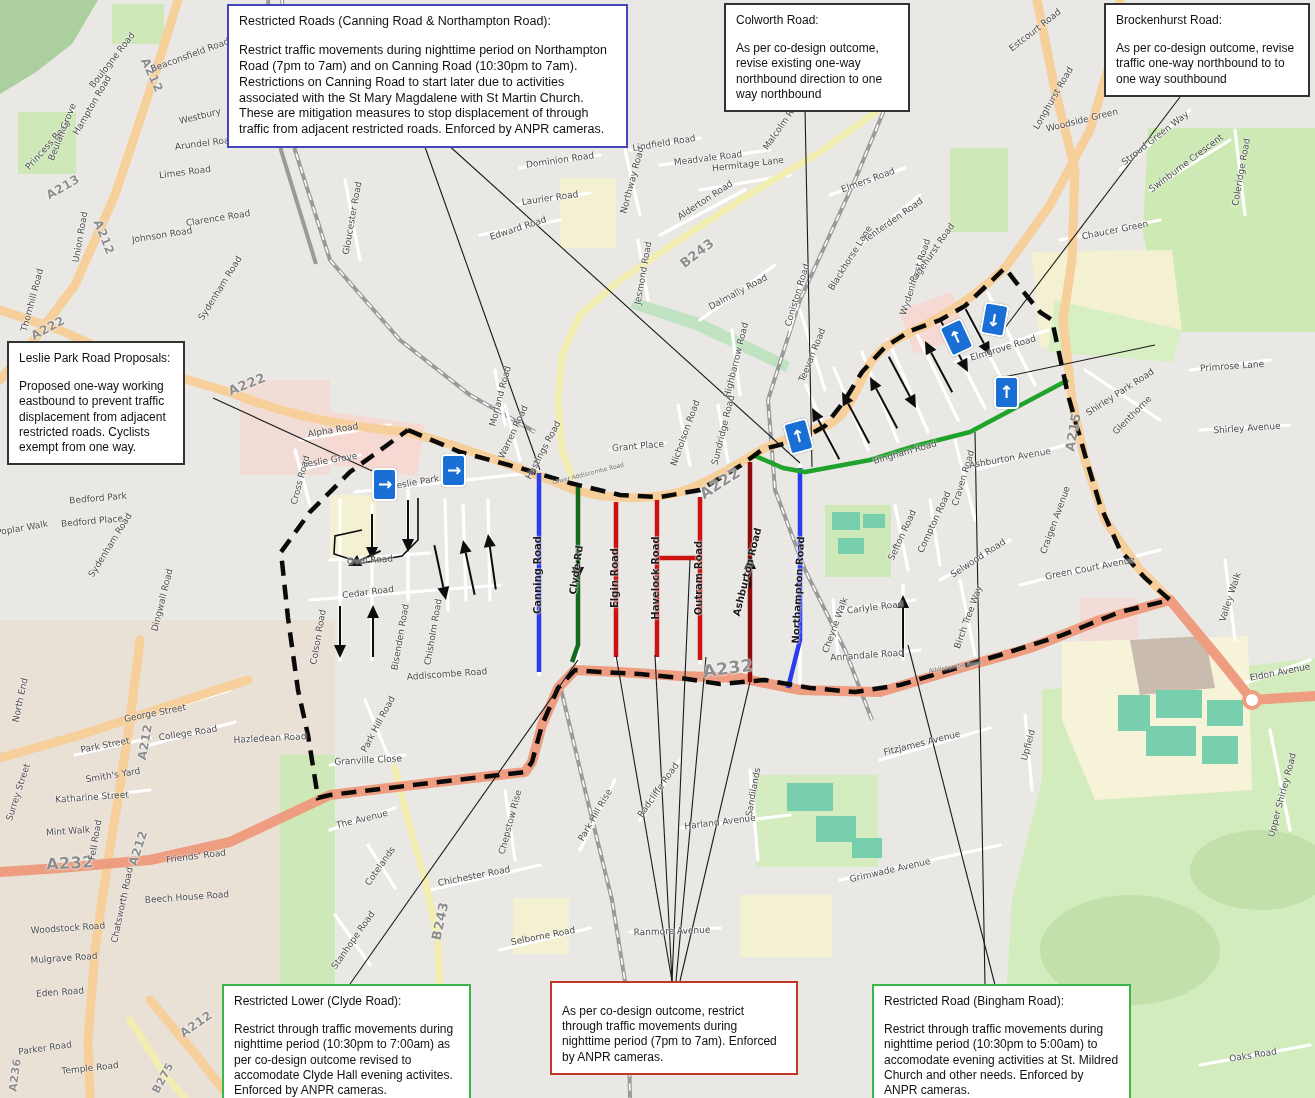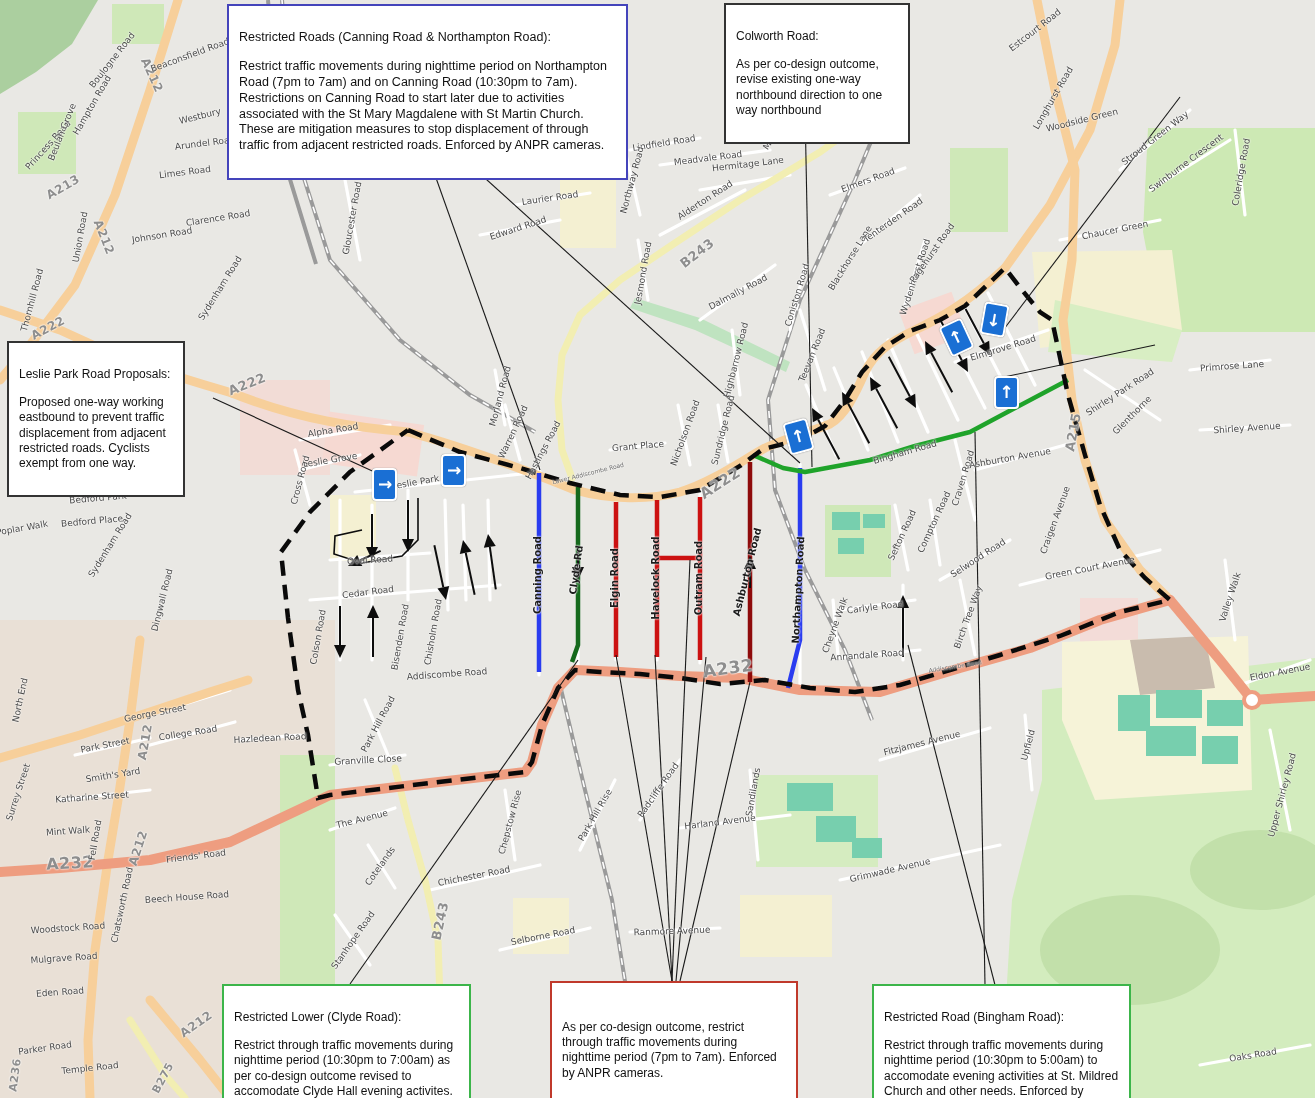--- a/index.html
+++ b/index.html
@@ -6,21 +6,21 @@
   #stage{position:relative;width:1315px;height:1098px;overflow:hidden;
          font-family:"Liberation Sans",sans-serif;background:#e9e8e4;}
   #base-svg,#overlay-svg{position:absolute;left:0;top:0;}
   #labels-layer{position:absolute;left:0;top:0;width:100%;height:100%;pointer-events:none;}
   .maplabel{position:absolute;white-space:nowrap;color:#4a4a4a;
             font-family:"DejaVu Sans",sans-serif;
             text-shadow:0 0 2px #fff,0 0 2px #fff;}
   .shield{color:#8e8e8e;font-weight:bold;letter-spacing:.5px;}
   .roadname-scheme{color:#1c1c1c;font-weight:bold;}
   .callout{position:absolute;background:#fff;border:2px solid #333;
-           padding:24px 10px;font-size:12.5px;line-height:1.27;color:#111;
+           padding:8px 10px;font-size:12.5px;line-height:1.27;color:#111;
            box-sizing:border-box;z-index:30;}
   .callout .box-body{margin-top:13px;white-space:pre-line;}
   .oneway{position:absolute;width:21px;height:29px;background:#1a6fd4;
           border:2px solid #fff;border-radius:4px;box-shadow:0 0 1px #666;
           display:flex;align-items:center;justify-content:center;z-index:12;}
   .oneway span{color:#fff;font-size:17px;font-weight:bold;line-height:1;
                font-family:"DejaVu Sans",sans-serif;}
 </style>
 </head>
 <body>
@@ -440,20 +440,24 @@
   <div class="callout" style="left:227px;top:4px;width:401px;border-color:#4444bb;">
     <div class="box-title">Restricted Roads (Canning Road &amp; Northampton Road):</div>
     <div class="box-body">Restrict traffic movements during nighttime period on Northampton Road (7pm to 7am) and on Canning Road (10:30pm to 7am). Restrictions on Canning Road to start later due to activities associated with the St Mary Magdalene with St Martin Church. These are mitigation measures to stop displacement of through traffic from adjacent restricted roads. Enforced by ANPR cameras.</div>
   </div>
 
   <div class="callout" style="left:724px;top:3px;width:186px;font-size:12px;">
     <div class="box-title">Colworth Road:</div>
     <div class="box-body">As per co-design outcome, revise existing one-way northbound direction to one way northbound</div>
   </div>
 
+  <div class="callout" style="left:1104px;top:3px;width:206px;font-size:12px;">
+    <div class="box-title">Brockenhurst Road:</div>
+    <div class="box-body">As per co-design outcome, revise traffic one-way northbound to to one way southbound</div>
+  </div>
 
 
   <div class="callout" style="left:7px;top:341px;width:178px;font-size:12px;">
     <div class="box-title">Leslie Park Road Proposals:</div>
     <div class="box-body">Proposed one-way working eastbound to prevent traffic displacement from adjacent restricted roads. Cyclists exempt from one way.</div>
   </div>
 
   <div class="callout" style="left:222px;top:984px;width:249px;font-size:12px;border-color:#3cb54a;">
     <div class="box-title">Restricted Lower (Clyde Road):</div>
     <div class="box-body">Restrict through traffic movements during nighttime period (10:30pm to 7:00am) as per co-design outcome revised to accomodate Clyde Hall evening activites. Enforced by ANPR cameras.</div>

